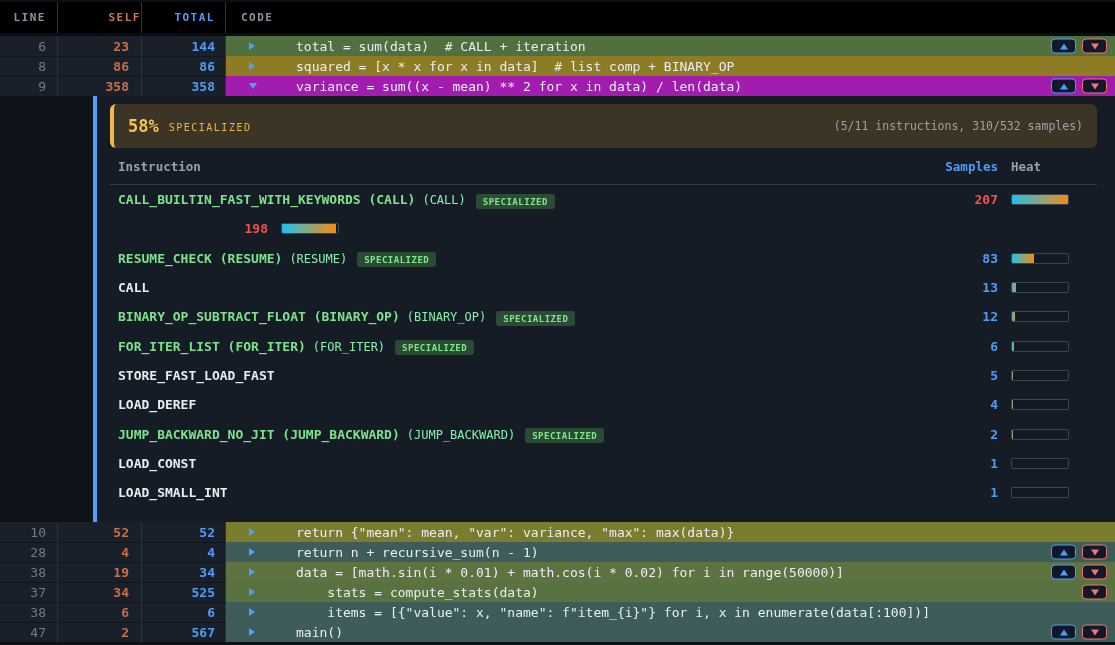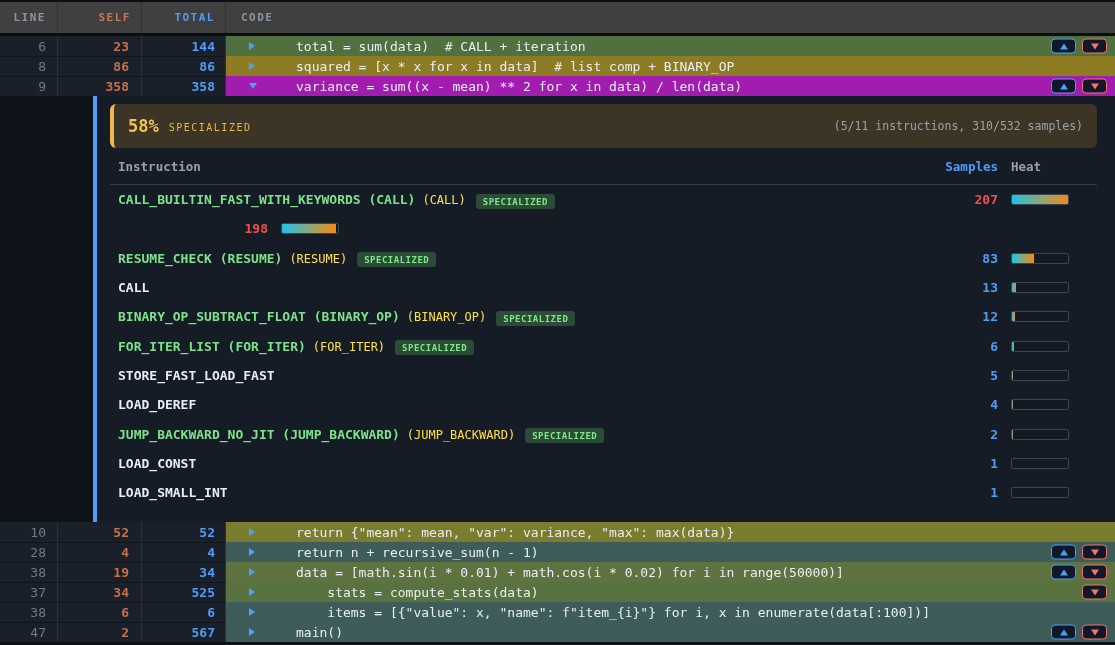--- a/index.html
+++ b/index.html
@@ -3,27 +3,27 @@
 <meta charset="utf-8">
 <style>
   * { margin:0; padding:0; box-sizing:border-box; }
   html,body { background:#0d1117; }
   .app {
     position:relative; width:1115px; height:645px; overflow:hidden;
     background:#0d1117; font-family:"DejaVu Sans Mono", monospace;
   }
   
   .tbl-header {
-    display:flex; height:36px; background:#404040;
+    display:flex; height:36px; background:#000000;
     border-top:2px solid #0a0d12; border-bottom:3px solid #0a0d12;
     color:#8b949e; font-size:11px; font-weight:bold; letter-spacing:1.5px;
   }
   .hc { display:flex; align-items:center; border-right:1px solid #2b3240; }
   .col-line { width:58px; justify-content:flex-end; padding-right:11px; }
-  .col-self { width:84px; justify-content:flex-end; padding-right:10px; }
+  .col-self { width:84px; justify-content:flex-end; padding-right:0; }
   .col-total{ width:84px; justify-content:flex-end; padding-right:10px; }
   .col-code { flex:1; border-right:none; padding-left:15px; }
   .hc.col-self { color:#cb7553; }
   .hc.col-total{ color:#4f9cf8; }
   
   .code-row { display:flex; height:20px; font-size:13px; }
   .code-row .num {
     display:flex; align-items:center; justify-content:flex-end;
     background:#19202a; border-right:1px solid #2b3240; height:100%;
   }
@@ -65,21 +65,21 @@
     color:#98a1ab; font-size:12.5px; font-weight:bold;
     border-bottom:1px solid #343c49;
   }
   .c-ins { flex:1; }
   .c-samples { width:150px; text-align:right; }
   .c-heat { width:86px; margin-left:13px; }
   .ins-header .c-samples { color:#4f9cf8; }
   .ins-row { display:flex; align-items:center; height:29.3px; padding-left:8px; font-size:13px; }
   .ins-name { font-weight:bold; color:#e8edf3; }
   .ins-name.spec { color:#7ce38b; }
-  .ins-base { color:#fde047; font-size:12px; margin-left:7px; }
+  .ins-base { color:#86efac; font-size:12px; margin-left:7px; }
   .badge {
     margin-left:10px; background:#2c4b37; color:#7ee787; font-size:9px; font-weight:bold;
     letter-spacing:0.5px; padding:2.5px 7px; border-radius:3px;
   }
   .smp { font-weight:bold; color:#4f9cf8; }
   .smp.hot { color:#f0524a; }
   .heat-track {
     width:58px; height:11px; border:1px solid #3e4552; border-radius:2px; overflow:hidden;
     background:#141a24;
   }

